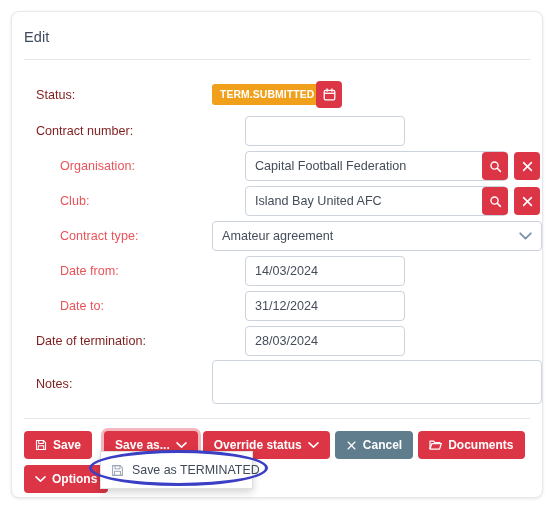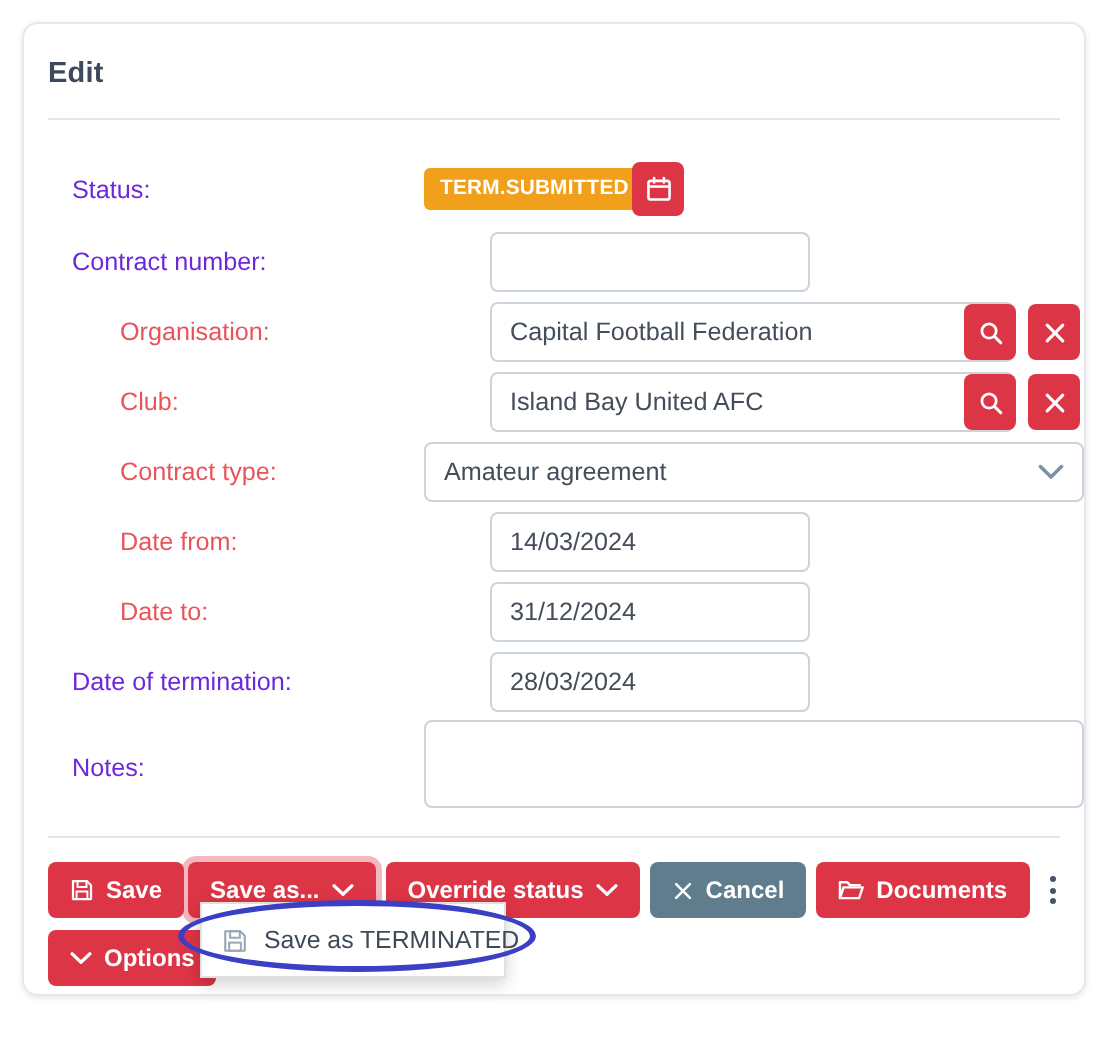--- a/index.html
+++ b/index.html
@@ -21,21 +21,21 @@
     background: #ffffff;
     border: 1px solid #e6e8ec;
     border-radius: 8px;
     box-shadow: 0 1px 3px rgba(0,0,0,0.10);
   }
 
   .card-title {
     position: absolute;
     left: 12px; top: 17px;
     font-size: 14.5px;
-    font-weight: bold;
+    font-weight: normal;
     color: #3e4a5b;
     letter-spacing: .1px;
   }
 
   .hr-top {
     position: absolute;
     left: 12px; top: 47px;
     width: 506px; height: 1px;
     background: #e3e6ea;
   }
@@ -51,21 +51,21 @@
   .form { position: absolute; left: 0; top: 0; width: 100%; }
 
   .row { position: absolute; left: 12px; width: 508px; height: 30px; }
 
   .lbl {
     position: absolute;
     left: 12px;
     top: 50%;
     transform: translateY(-50%);
     font-size: 12.6px;
-    color: #6d28d9;
+    color: #7f1d1d;
     white-space: nowrap;
   }
   .lbl.req { color: #e8545a; margin-left: 24px; }
 
   .ctrl { position: absolute; left: 188px; top: 0; }
 
   input.fld, .fld {
     height: 30px;
     border: 1px solid #ccd3dc;
     border-radius: 4px;
@@ -368,21 +368,21 @@
     <div class="btnbar">
       <button class="btn">
         <span>
           <svg width="12" height="12" viewBox="0 0 16 16">
             <path d="M2 2h9.2L14 4.8V14H2z" fill="none" stroke="#fff" stroke-width="1.5" stroke-linejoin="round"></path>
             <rect x="5" y="2" width="6" height="4" fill="none" stroke="#fff" stroke-width="1.3"></rect>
             <rect x="4.4" y="9" width="7.2" height="5" fill="none" stroke="#fff" stroke-width="1.3"></rect>
           </svg>
         </span>
         <span>Save</span>
-      </button><button class="btn focused" style="margin-left:2px;text-align:right;">
+      </button><button class="btn focused" style="margin-left:12px;text-align:right;">
         <span>Save as...</span>
         <span>
           <svg width="11" height="8" viewBox="0 0 14 9">
             <polyline points="1.3,1.8 7,7.2 12.7,1.8" fill="none" stroke="#fff" stroke-width="2" stroke-linecap="round" stroke-linejoin="round"></polyline>
           </svg>
         </span>
       </button><button class="btn" style="margin-left:5px;">
         <span>Override status</span>
         <span>
           <svg width="11" height="8" viewBox="0 0 14 9">

